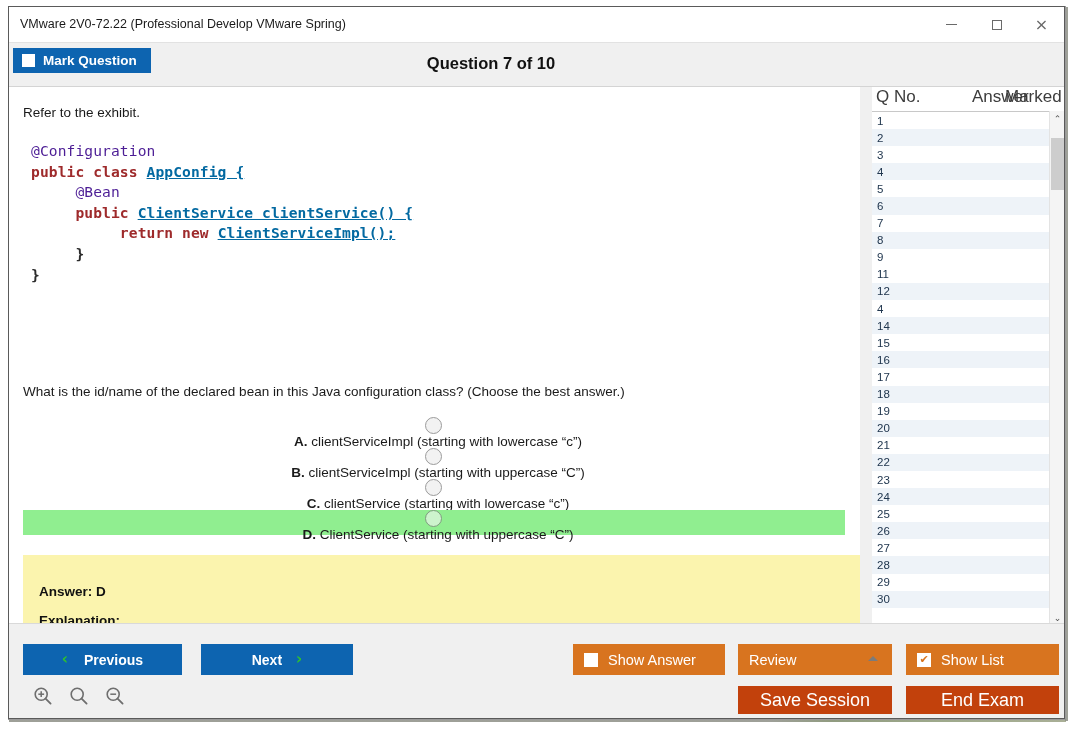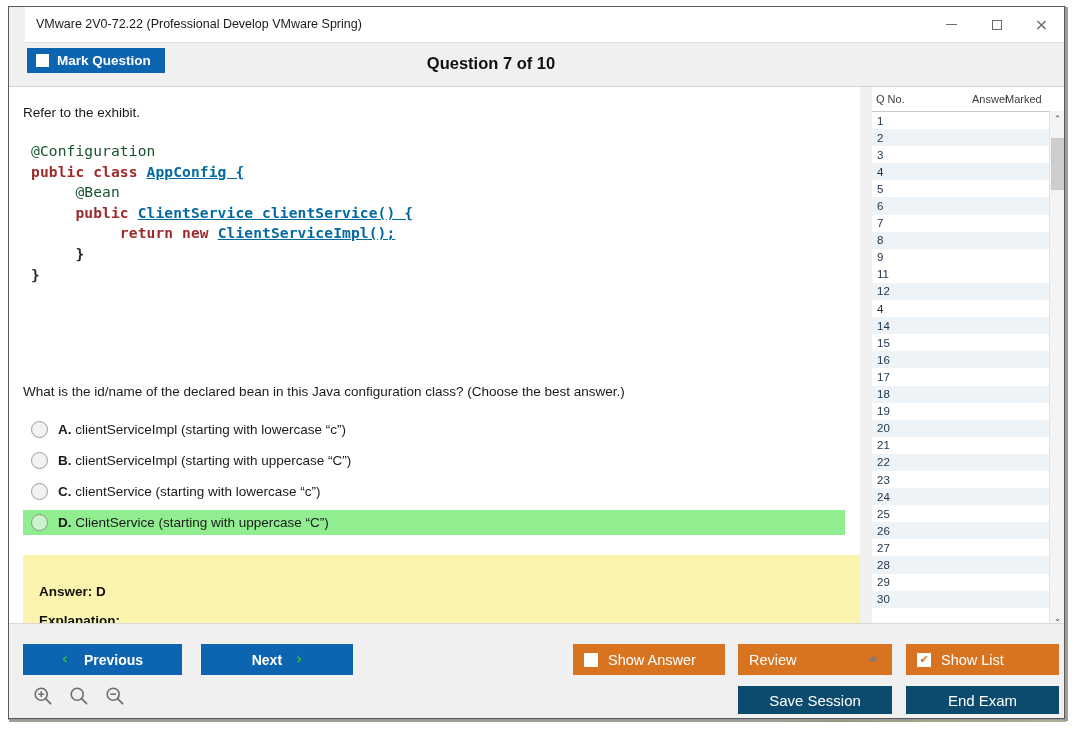--- a/index.html
+++ b/index.html
@@ -34,21 +34,21 @@
   }
   .win-shadow-r {
     position: absolute;
     left: 1065px; top: 7px; width: 3px; height: 714px;
     background: #8d8f86; opacity: .85;
   }
 
   
   .titlebar {
     position: absolute;
-    left: 16px; top: 0; right: 0; height: 35px;
+    left: 0; top: 0; right: 0; height: 35px;
     background: #ffffff;
     border-bottom: 1px solid #e2e2e2;
   }
   .title-text {
     position: absolute;
     left: 11px; top: 10px;
     font-size: 12.5px;
     color: #1a1a1a;
     white-space: nowrap;
   }
@@ -68,21 +68,21 @@
 
   
   .headerbar {
     position: absolute;
     left: 0; top: 36px; right: 0; height: 43px;
     background: #f0f0f0;
     border-bottom: 1px solid #d4d4d4;
   }
   .mark-btn {
     position: absolute;
-    left: 18px; top: 5px;
+    left: 4px; top: 5px;
     height: 25px;
     background: #0d64b0;
     color: #ffffff;
     display: flex; align-items: center;
     padding: 0 14px 0 9px;
     font-size: 13.5px;
     font-weight: bold;
     white-space: nowrap;
   }
   .mark-box {
@@ -122,21 +122,21 @@
     position: absolute;
     left: 22px; top: 54px;
     width: 500px;
     font-family: "DejaVu Sans Mono", monospace;
     font-size: 14.6px;
     line-height: 20.6px;
     white-space: pre;
     letter-spacing: .1px;
     color: #1a1a1a;
   }
-  .c-ann  { color: #14532d; }
+  .c-ann  { color: #4c1d95; }
   .c-kw   { color: #9e2a2b; font-weight: bold; }
   .c-id   { color: #0369a1; font-weight: bold; text-decoration: underline; }
   .c-pl   { color: #2b2b2b; font-weight: bold; }
 
   .qprompt {
     position: absolute;
     left: 14px; top: 297px;
     font-size: 13.5px;
     color: #1a1a1a;
   }
@@ -147,20 +147,21 @@
     width: 822px;
   }
   .opt {
     position: relative;
     height: 25px;
     margin-bottom: 6px;
     display: flex;
     align-items: center;
     padding-left: 8px;
     box-sizing: border-box;
+    flex-direction: column;
   }
   .opt.correct { background: #90ee90; }
   .radio {
     width: 17px; height: 17px;
     border-radius: 50%;
     border: 1px solid #9b9b9b;
     background: #f2f2f2;
     box-sizing: border-box;
     flex: 0 0 auto;
     margin-right: 10px;
@@ -193,22 +194,22 @@
     background: #ffffff;
     box-sizing: border-box;
   }
   .list-head {
     position: relative;
     height: 24px;
     border-bottom: 1px solid #c8c8c8;
     background: #ffffff;
   }
   .lh {
-    position: absolute; top: 6px;
-    font-size: 11px;
+    position: absolute; top: 0;
+    font-size: 17px;
     color: #3c3c3c;
   }
   .lh.c1 { left: 4px; }
   .lh.c2 { left: 59px; margin-left: 41px; }
   .lh.c3 { left: 133px; }
 
   .list-body {
     position: relative;
     height: 513px;
     overflow: hidden;
@@ -260,21 +261,21 @@
   .btn {
     position: absolute;
     display: flex; align-items: center; justify-content: center;
     font-size: 14px; font-weight: bold;
     color: #ffffff;
     box-sizing: border-box;
     white-space: nowrap;
   }
   .btn.blue { background: #0d64b0; }
   .btn.orange { background: #d8741f; font-weight: normal; font-size: 14.5px; }
-  .btn.navy { background: #0c4a6e; font-weight: normal; font-size: 15px; }
+  .btn.navy { background: #c2410c; font-weight: normal; font-size: 18px; }
 
   .btn-prev { left: 14px; top: 20px; width: 159px; height: 31px; }
   .btn-next { left: 192px; top: 20px; width: 152px; height: 31px; }
   .btn-showans { left: 564px; top: 20px; width: 152px; height: 31px; justify-content: flex-start; padding-left: 11px; }
   .btn-review { left: 729px; top: 20px; width: 154px; height: 31px; justify-content: flex-start; padding-left: 11px; }
   .btn-showlist { left: 897px; top: 20px; width: 153px; height: 31px; justify-content: flex-start; padding-left: 11px; }
   .btn-save { left: 729px; top: 62px; width: 154px; height: 28px; }
   .btn-end { left: 897px; top: 62px; width: 153px; height: 28px; }
 
   .chev { font-family: "DejaVu Sans", sans-serif; color: #2fc02f; font-size: 15px; font-weight: bold; line-height: 1; }

